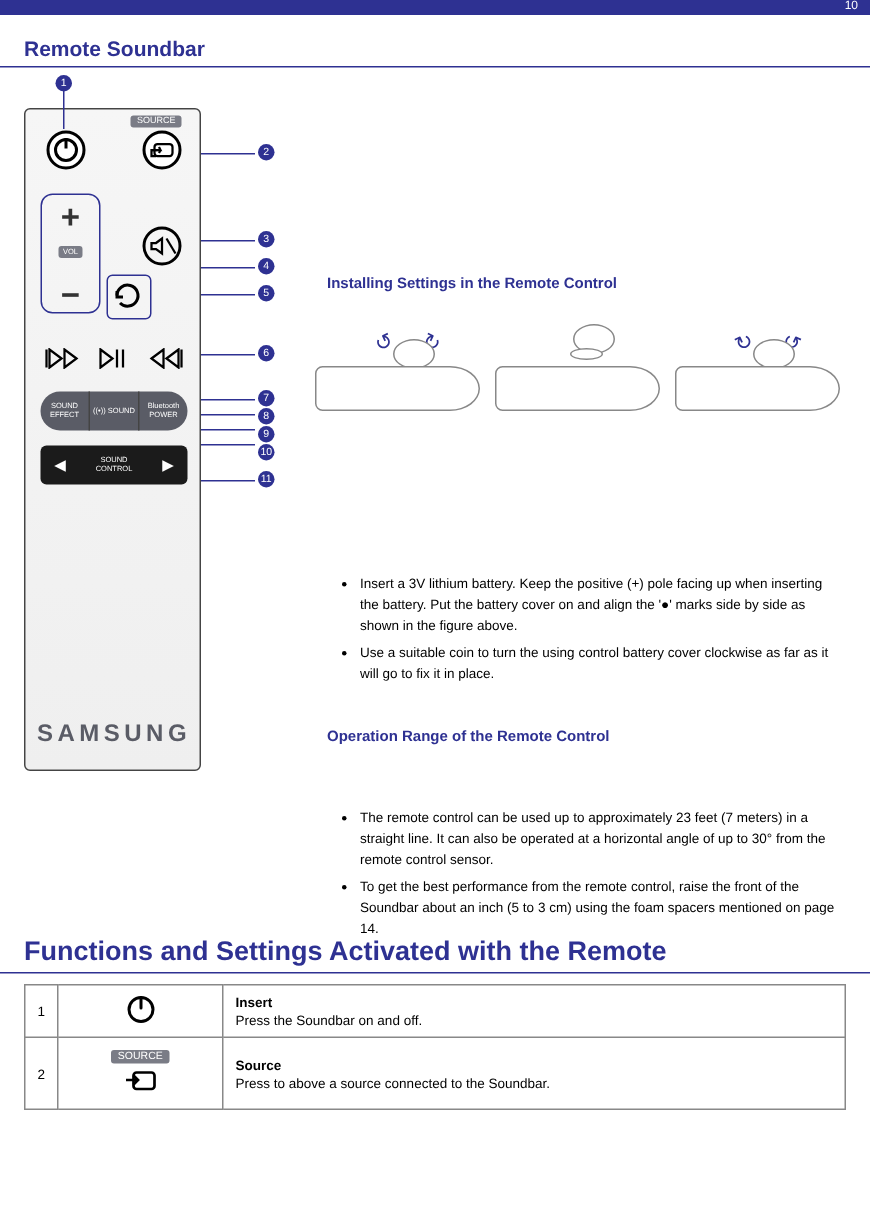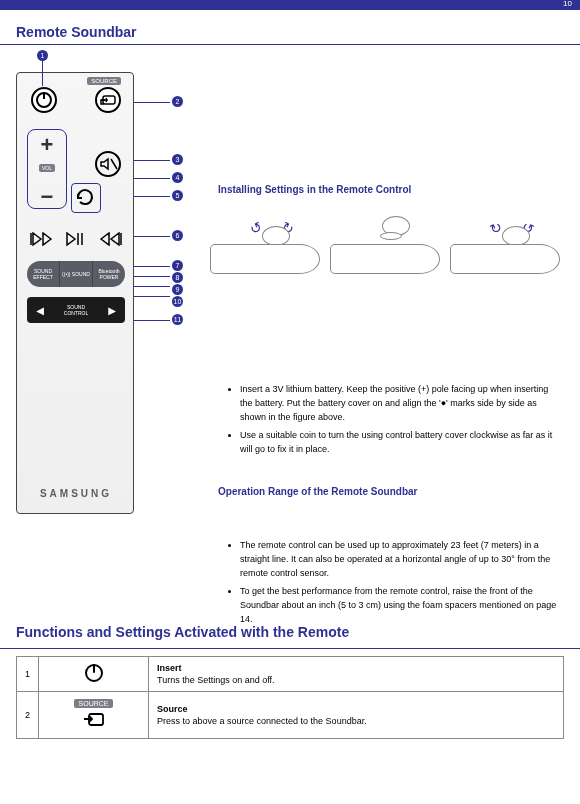--- a/index.html
+++ b/index.html
@@ -25,21 +25,21 @@
   .btn-mute { position: absolute; right: 8px; top: 72px; width: 26px; height: 26px; border: 2px solid #000; border-radius: 50%; }
   .repeat-box { position: absolute; left: 48px; top: 104px; width: 30px; height: 30px; border: 1.5px solid #2e3192; border-radius: 4px; }
   .track-row { position: absolute; left: 4px; top: 148px; width: 98px; height: 24px; display: flex; justify-content: space-between; align-items: center; }
   .track-btn { width: 28px; height: 18px; display: flex; align-items: center; justify-content: center; }
   .pill-row { position: absolute; left: 4px; top: 182px; width: 98px; height: 26px; background: #5a5c66; border-radius: 13px; display: flex; }
   .pill-seg { flex: 1; display: flex; align-items: center; justify-content: center; color: #fff; font-size: 5px; text-align: center; line-height: 6px; border-right: 1px solid #444; }
   .pill-seg:last-child { border-right: none; }
   .ctrl-row { position: absolute; left: 4px; top: 218px; width: 98px; height: 26px; background: #1b1b1b; border-radius: 4px; display: flex; align-items: center; }
   .ctrl-arrow { width: 26px; height: 26px; display: flex; align-items: center; justify-content: center; color: #fff; }
   .ctrl-label { flex: 1; text-align: center; color: #fff; font-size: 5px; line-height: 6px; white-space: pre; }
-  .brand { position: absolute; left: 50%; transform: translateX(-50%); bottom: 10px; letter-spacing: 3px; font-size: 10px; color: #5a5c66; font-weight: bold; }
+  .brand { position: absolute; left: 50%; transform: translateX(-50%); bottom: 10px; letter-spacing: 3px; font-size: 16px; color: #5a5c66; font-weight: bold; }
 
   
   .leader { position: absolute; background: #2e3192; height: 1px; }
   .leader-v { position: absolute; background: #2e3192; width: 1px; }
   .callout { position: absolute; background: #2e3192; color: #fff; width: 11px; height: 11px; border-radius: 50%; font-size: 7px; line-height: 11px; text-align: center; }
 
   
   .battery-title { position: absolute; left: 218px; top: 184px; font-size: 10px; font-weight: bold; color: #2e3192; }
   .battery-row { position: absolute; left: 210px; top: 208px; width: 360px; height: 86px; display: flex; gap: 10px; }
   .bat { width: 110px; height: 70px; position: relative; }
@@ -52,21 +52,21 @@
   
   .bat-sub { position: absolute; left: 218px; font-size: 9px; line-height: 14px; }
   .bat-sub1 { top: 300px; width: 340px; }
   .bullet-list { position: absolute; left: 228px; width: 330px; font-size: 9px; line-height: 14px; }
   .bl1 { top: 338px; margin-top: 44px; }
   .bl1 li, .bl2 li { list-style: disc; margin-left: 12px; padding-bottom: 4px; }
   .range-title { position: absolute; left: 218px; top: 486px; font-size: 10px; font-weight: bold; color: #2e3192; }
   .bl2 { top: 502px; margin-top: 36px; }
 
   
-  .summary-title { position: absolute; left: 16px; top: 624px; font-size: 14px; font-weight: bold; color: #2e3192; }
+  .summary-title { position: absolute; left: 16px; top: 624px; font-size: 18px; font-weight: bold; color: #2e3192; }
   .summary-rule { position: absolute; left: 0; top: 648px; width: 580px; height: 1px; background: #2e3192; }
 
   
   .table { position: absolute; left: 16px; top: 656px; width: 548px; border: 1px solid #888; border-collapse: collapse; font-size: 9px; }
   .table td { border: 1px solid #888; padding: 6px 8px; vertical-align: middle; }
   .table td.num { width: 20px; text-align: center; }
   .table td.icon { width: 110px; text-align: center; }
   .table td.desc { }
   .td-name { font-weight: bold; display: block; margin-bottom: 2px; }
 
@@ -206,39 +206,39 @@
       <div class="bodyshape"></div>
     </div>
   </div>
 
 
   <ul class="bullet-list bl1">
     <li>Insert a 3V lithium battery. Keep the positive (+) pole facing up when inserting the battery. Put the battery cover on and align the '●' marks side by side as shown in the figure above.</li>
     <li>Use a suitable coin to turn the using control battery cover clockwise as far as it will go to fix it in place.</li>
   </ul>
 
-  <div class="range-title">Operation Range of the Remote Soundbar</div>
+  <div class="range-title">Operation Range of the Remote Control</div>
   <ul class="bullet-list bl2">
     <li>The remote control can be used up to approximately 23 feet (7 meters) in a straight line. It can also be operated at a horizontal angle of up to 30° from the remote control sensor.</li>
     <li>To get the best performance from the remote control, raise the front of the Soundbar about an inch (5 to 3 cm) using the foam spacers mentioned on page 14.</li>
   </ul>
 
   <div class="summary-title">Functions and Settings Activated with the Remote</div>
   <div class="summary-rule"></div>
 
   <table class="table">
     <tbody>
         <tr>
       <td class="num">1</td>
       <td class="icon">
         <span class="power-glyph"></span>
       </td>
       <td class="desc">
         <span class="td-name">Insert</span>
-        <span>Turns the Settings on and off.</span>
+        <span>Press the Soundbar on and off.</span>
       </td>
     </tr>
     <tr>
       <td class="num">2</td>
       <td class="icon">
         <div style="display:inline-block;">
           <div style="background:#7a7c86;color:#fff;font-size:7px;padding:1px 5px;border-radius:2px;display:inline-block;">SOURCE</div>
           <div style="margin-top:2px;">
             <svg width="26" height="20" viewBox="0 0 26 20">
                   <rect x="8" y="4" width="14" height="11" rx="2" fill="none" stroke="#000" stroke-width="1.8"></rect>

